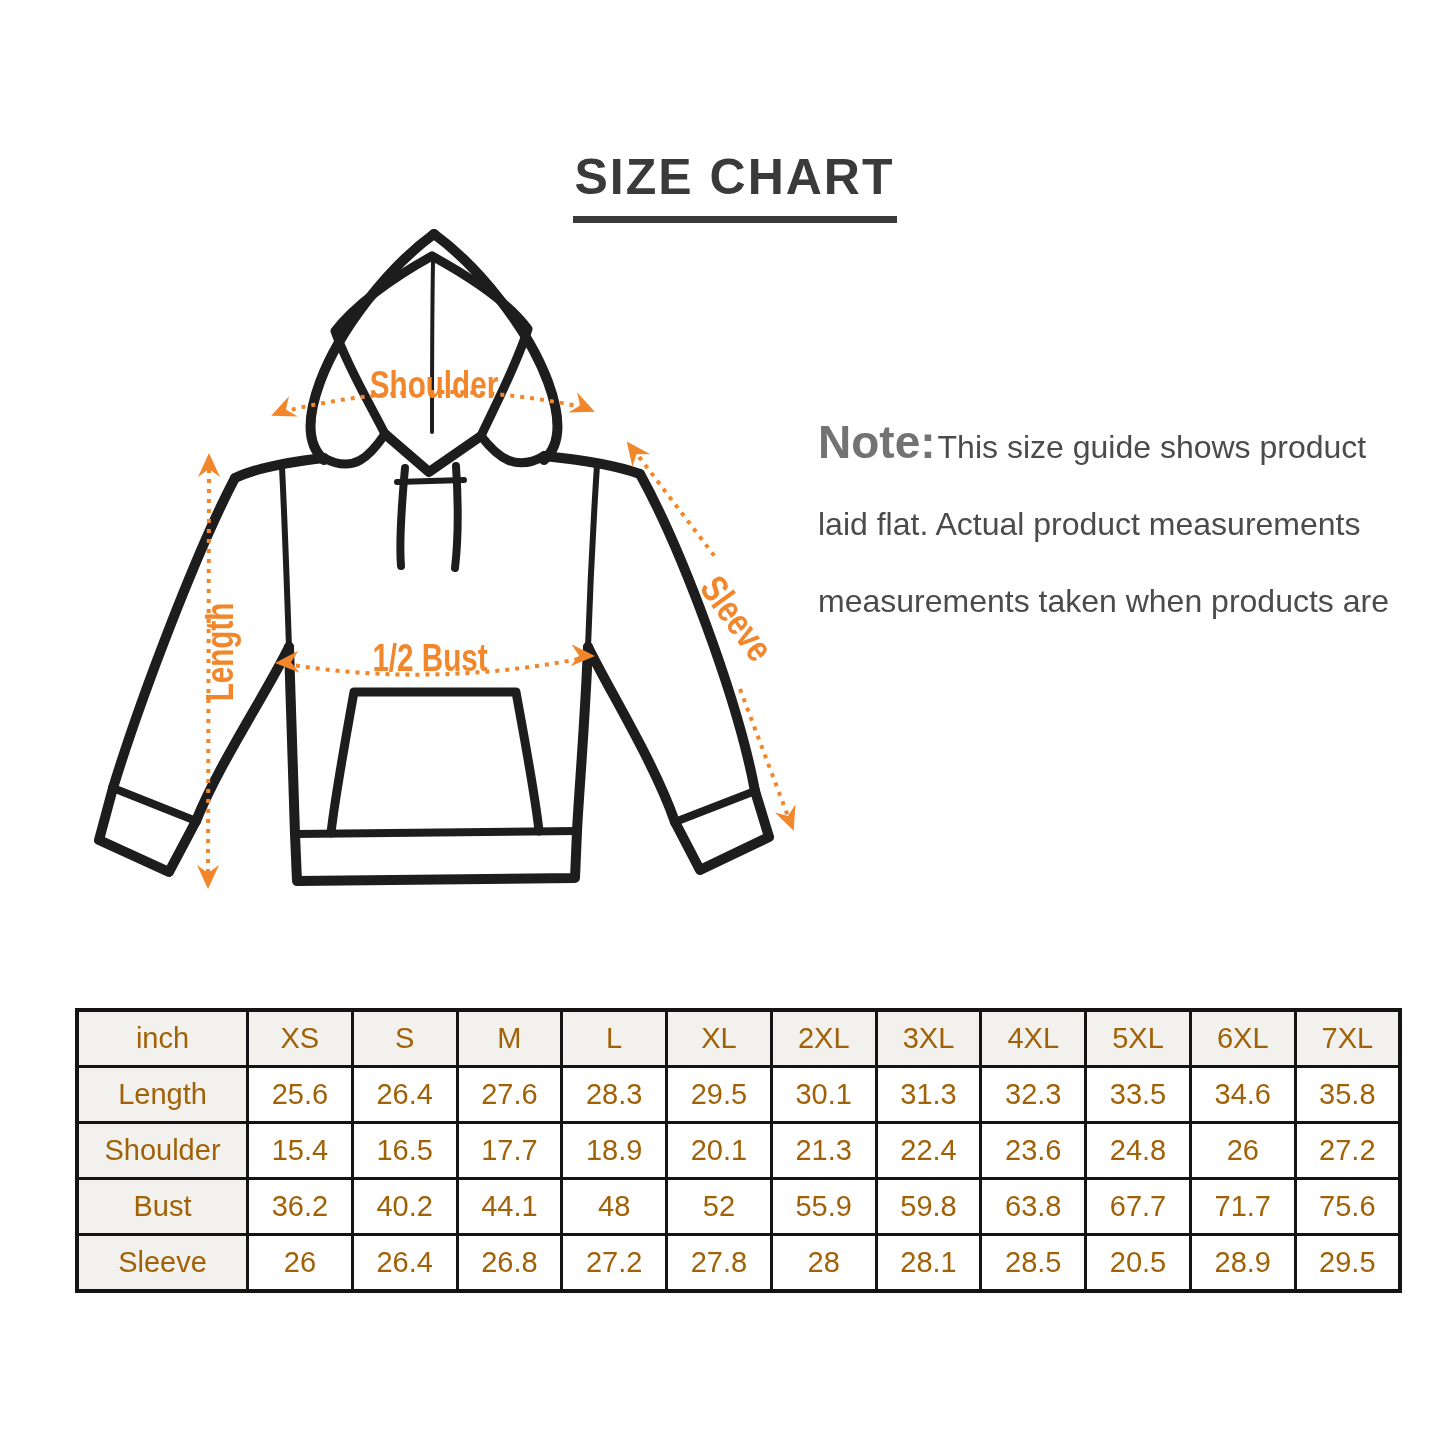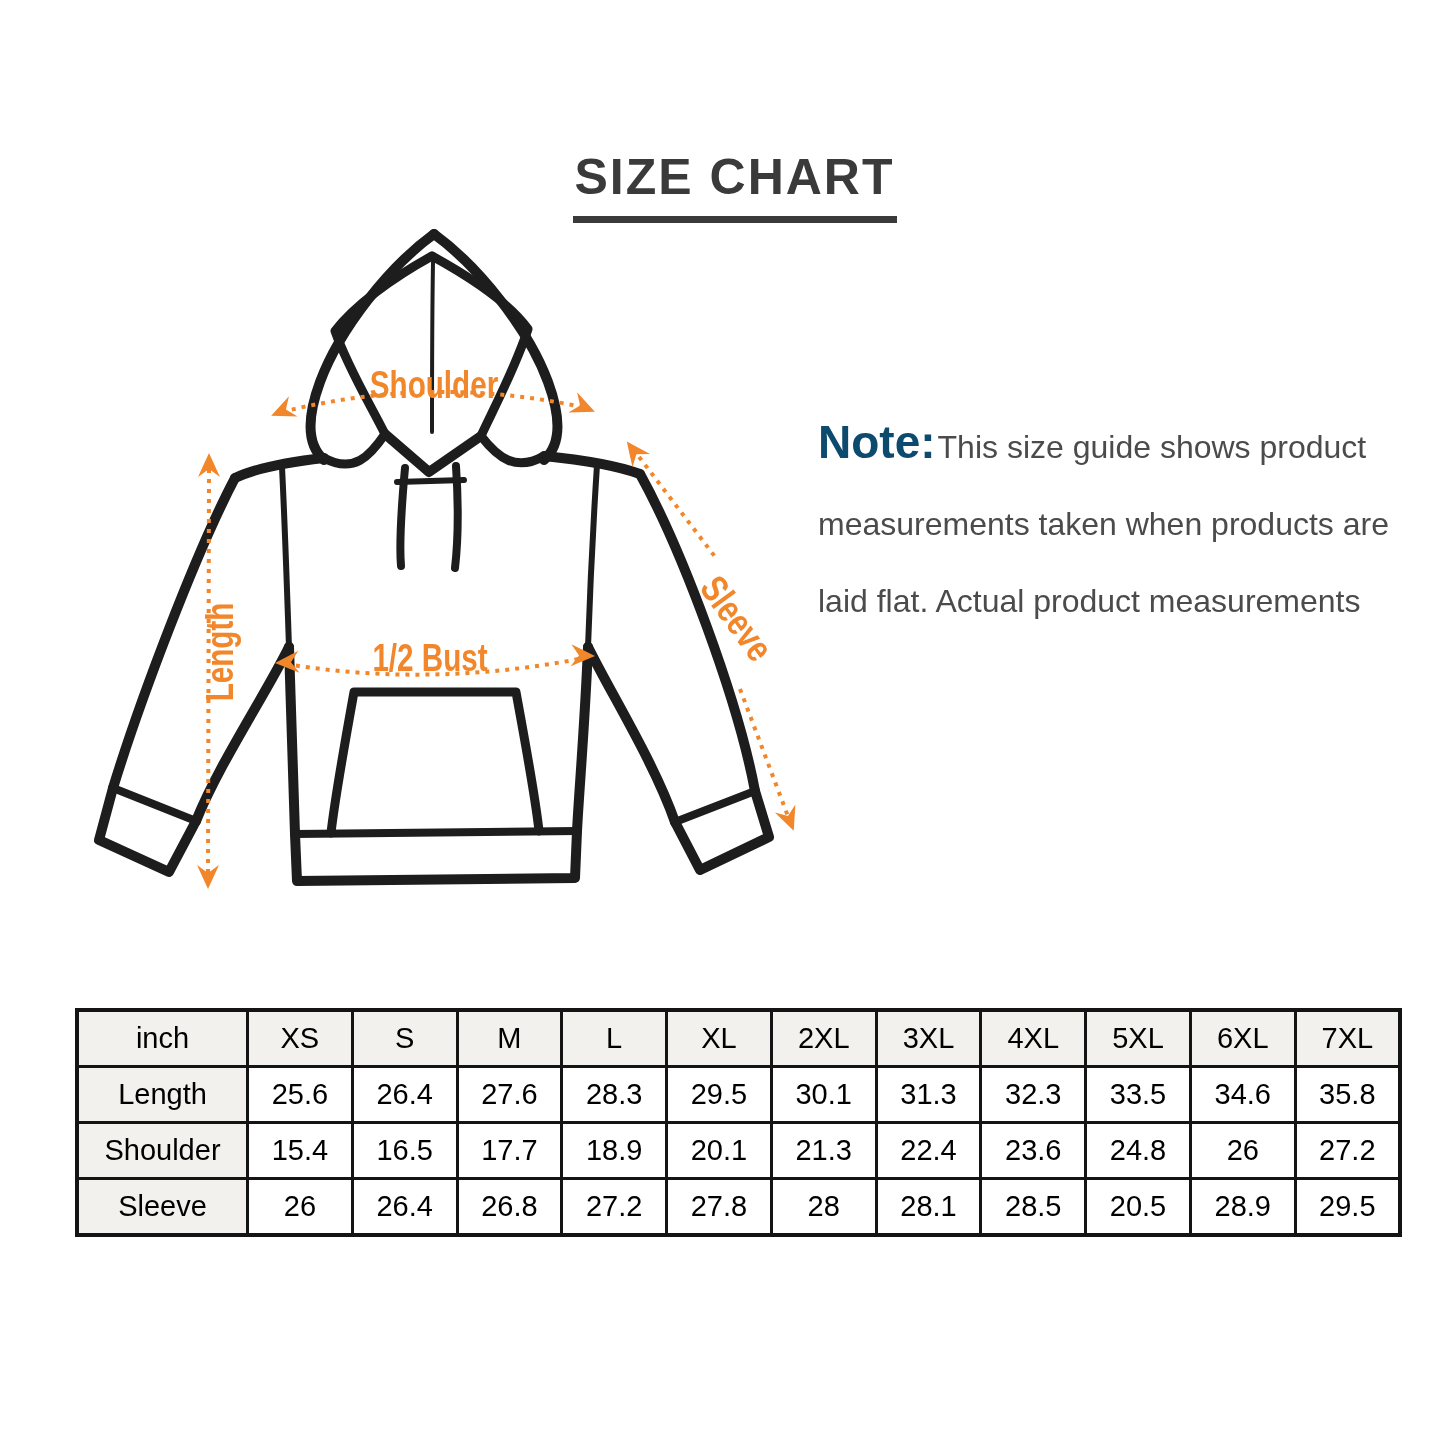--- a/index.html
+++ b/index.html
@@ -12,28 +12,28 @@
          border-bottom:7px solid #3a3a3a;padding:0 2px 10px 2px;white-space:nowrap;}
 
   
   .diagram{position:absolute;left:80px;top:222px;width:740px;height:730px;}
   .diagram svg{display:block;width:100%;height:100%;}
   .orange-label{fill:#f1862b;font-weight:bold;font-family:"Liberation Sans", sans-serif;}
 
   
   .note{position:absolute;left:806px;top:404px;color:#4b4b4b;font-size:32px;line-height:77px;}
   .note .line{white-space:nowrap;}
-  .note .prefix{color:#0c4a6e;font-size:46px;font-weight:bold;margin-right:2px;}
+  .note .prefix{color:#737373;font-size:46px;font-weight:bold;margin-right:2px;}
 
   
   table.size-table{position:absolute;left:63px;top:1008px;width:1327px;
                    border-collapse:collapse;table-layout:fixed;
                    border:4px solid #141414;}
   .size-table th,.size-table td{border:3px solid #141414;height:53px;padding:0;
-                   text-align:center;vertical-align:middle;font-size:29px;color:#000000;}
+                   text-align:center;vertical-align:middle;font-size:29px;color:#a16207;}
   .size-table th{background:#f2f1ee;font-weight:normal;}
   .size-table td{background:#ffffff;}
 </style>
 </head>
 <body>
 
 <div class="canvas">
 
   <div class="title">SIZE CHART</div>
 
@@ -103,22 +103,22 @@
 
       <text class="orange-label" font-size="38" text-anchor="middle" transform="translate(342,176) scale(0.78,1)">Shoulder</text>
       <text class="orange-label" font-size="38" text-anchor="middle" transform="translate(141,430) rotate(-90) scale(0.78,1)">Length</text>
       <text class="orange-label" font-size="38" text-anchor="middle" transform="translate(338,449) scale(0.78,1)">1/2 Bust</text>
       <text class="orange-label" font-size="38" text-anchor="middle" transform="translate(634,404) rotate(54) scale(0.78,1)">Sleeve</text>
     </svg>
   </div>
 
   <div class="note">
     <div class="line"><span class="prefix">Note:</span><span>This size guide shows product</span></div>
+    <div class="line">laid flat. Actual product measurements</div>
     <div class="line">measurements taken when products are</div>
-    <div class="line">laid flat. Actual product measurements</div>
   </div>
 
   <table class="size-table">
     <tbody>
         <tr>
           <th style="width: 167px;">inch</th>
           <th>XS</th>
           <th>S</th>
           <th>M</th>
           <th>L</th>
@@ -152,20 +152,34 @@
           <td>18.9</td>
           <td>20.1</td>
           <td>21.3</td>
           <td>22.4</td>
           <td>23.6</td>
           <td>24.8</td>
           <td>26</td>
           <td>27.2</td>
         </tr>
         <tr>
+          <th>Bust</th>
+          <td>36.2</td>
+          <td>40.2</td>
+          <td>44.1</td>
+          <td>48</td>
+          <td>52</td>
+          <td>55.9</td>
+          <td>59.8</td>
+          <td>63.8</td>
+          <td>67.7</td>
+          <td>71.7</td>
+          <td>75.6</td>
+        </tr>
+        <tr>
           <th>Sleeve</th>
           <td>26</td>
           <td>26.4</td>
           <td>26.8</td>
           <td>27.2</td>
           <td>27.8</td>
           <td>28</td>
           <td>28.1</td>
           <td>28.5</td>
           <td>20.5</td>

